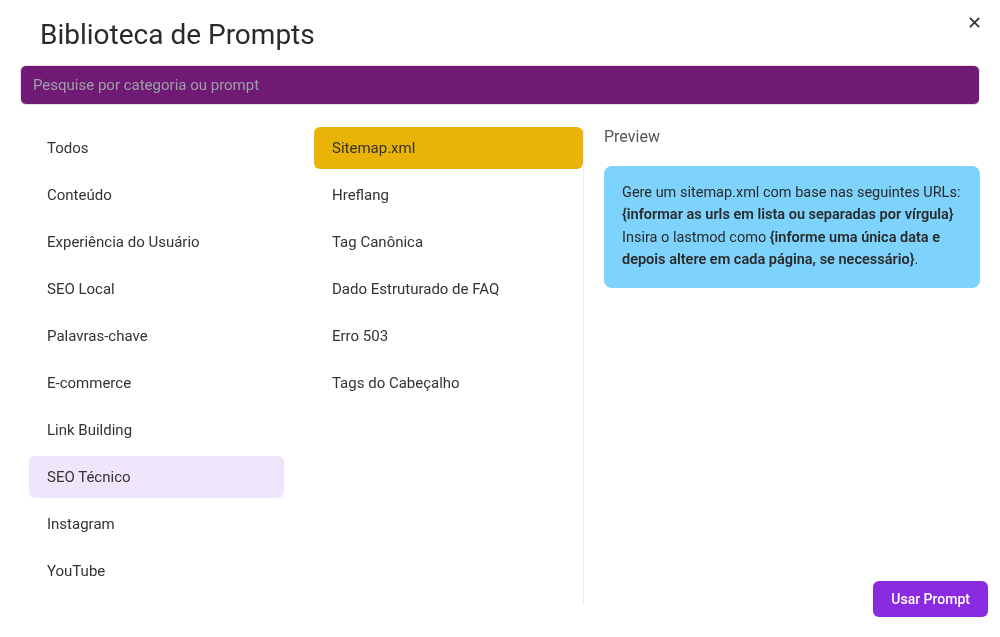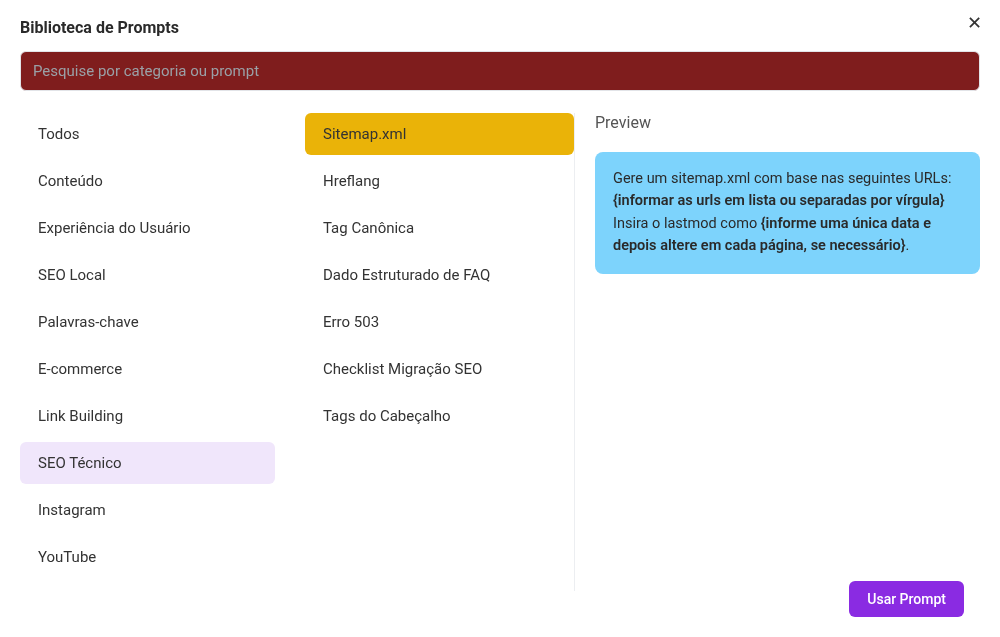--- a/index.html
+++ b/index.html
@@ -15,47 +15,49 @@
       position: relative;
       overflow: hidden;
     }
     .header {
       display: flex;
       justify-content: space-between;
       align-items: flex-start;
       padding: 18px 20px 0 20px;
     }
     .title {
-      font-size: 16px;
-      font-weight: 700;
+      font-size: 28px;
+      font-weight: 400;
       color: #2a2a2a;
+      margin-left: 20px;
     }
     .close-btn {
       cursor: pointer;
       color: #333;
       font-size: 18px;
       line-height: 1;
       position: absolute;
       top: 14px;
       right: 18px;
     }
     .search-bar {
       margin: 14px 20px 0 20px;
       border: 1px solid #e2e4e8;
       border-radius: 6px;
       padding: 10px 12px;
       font-size: 15px;
       color: #9aa0a6;
-      background: #7f1d1d;
+      background: #701a75;
     }
     .main {
       display: flex;
       padding: 22px 20px 0 20px;
       height: 500px;
       position: relative;
+      margin-left: 9px;
     }
     .categories {
       width: 265px;
       position: relative;
       overflow-y: auto;
       scrollbar-width: thin;
       scrollbar-color: #8a2be2 #eee;
     }
     .categories::-webkit-scrollbar {
       width: 5px;
@@ -111,21 +113,21 @@
       font-size: 14.5px;
       line-height: 1.55;
       color: #2a2a2a;
     }
     .preview-content .bold {
       font-weight: 600;
     }
     .footer-btn {
       position: absolute;
       bottom: 20px;
-      right: 36px;
+      right: 12px;
       background: #8a2be2;
       color: #fff;
       border: none;
       border-radius: 6px;
       padding: 10px 18px;
       font-size: 14px;
       font-weight: 500;
       cursor: pointer;
     }
   </style>
@@ -154,21 +156,20 @@
       <div class="cat-item">Instagram</div>
       <div class="cat-item">YouTube</div>
       <div class="cat-item">Google Ads</div>
     </div>
   <div class="prompts" id="prompts">
       <div class="prompt-item active">Sitemap.xml</div>
       <div class="prompt-item">Hreflang</div>
       <div class="prompt-item">Tag Canônica</div>
       <div class="prompt-item">Dado Estruturado de FAQ</div>
       <div class="prompt-item">Erro 503</div>
-      <div class="prompt-item">Checklist Migração SEO</div>
       <div class="prompt-item">Tags do Cabeçalho</div>
     </div>
   <div class="preview">
     <div class="preview-title">Preview</div>
     <div class="preview-content" id="preview-content"><span>Gere um sitemap.xml com base nas seguintes URLs: </span><span class="bold">{informar as urls em lista ou separadas por vírgula}</span><span> Insira o lastmod como </span><span class="bold">{informe uma única data e depois altere em cada página, se necessário}</span><span>.</span></div>
   </div>
 </div>
 
 <button class="footer-btn">Usar Prompt</button>
 

